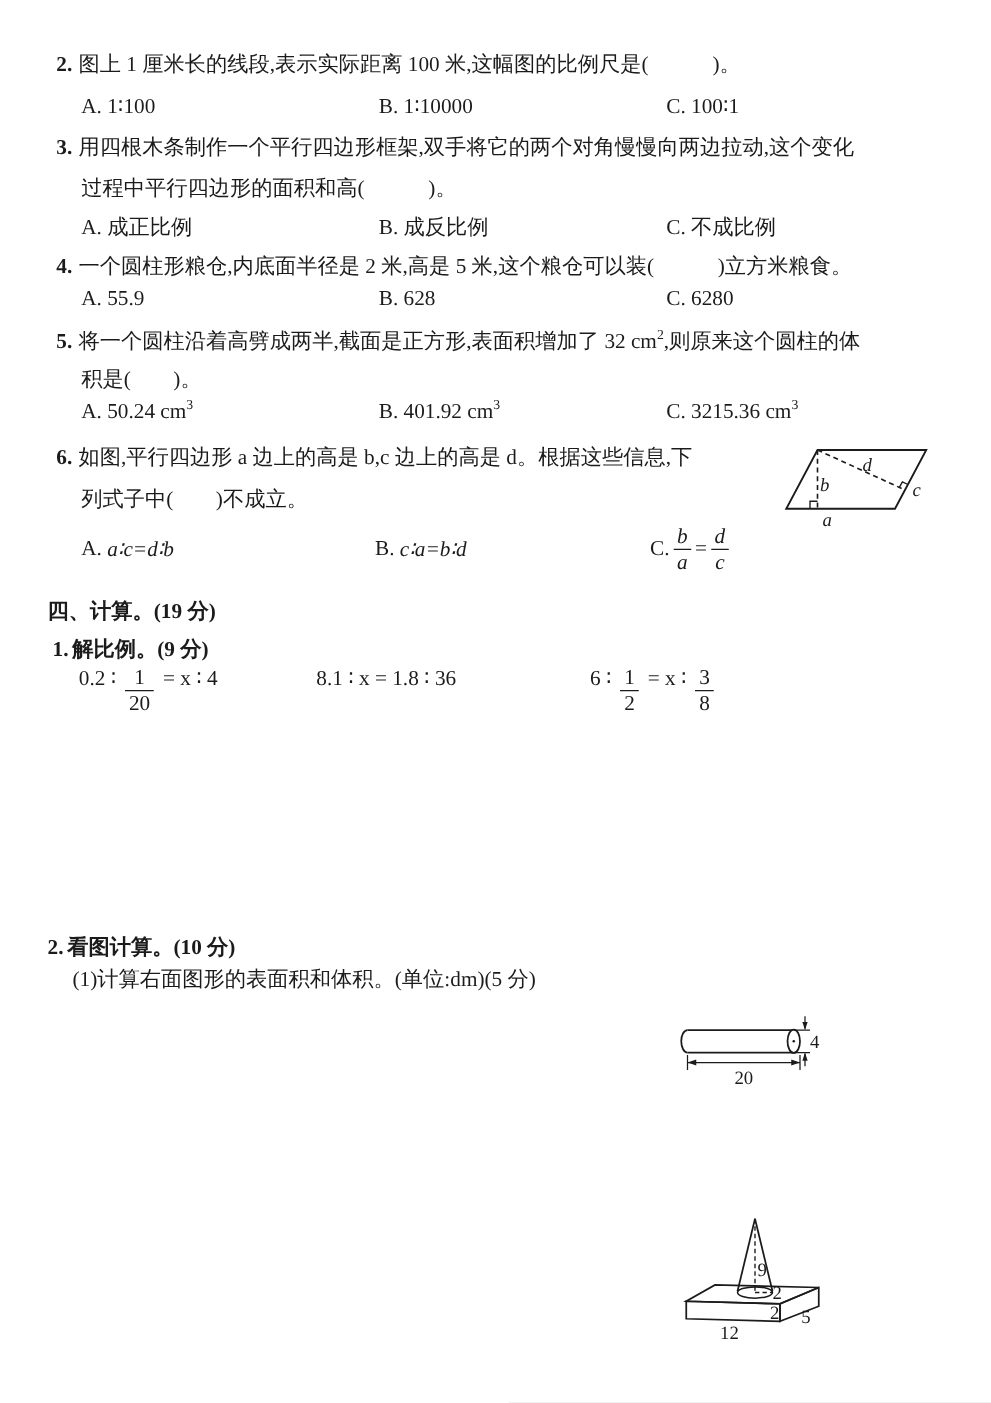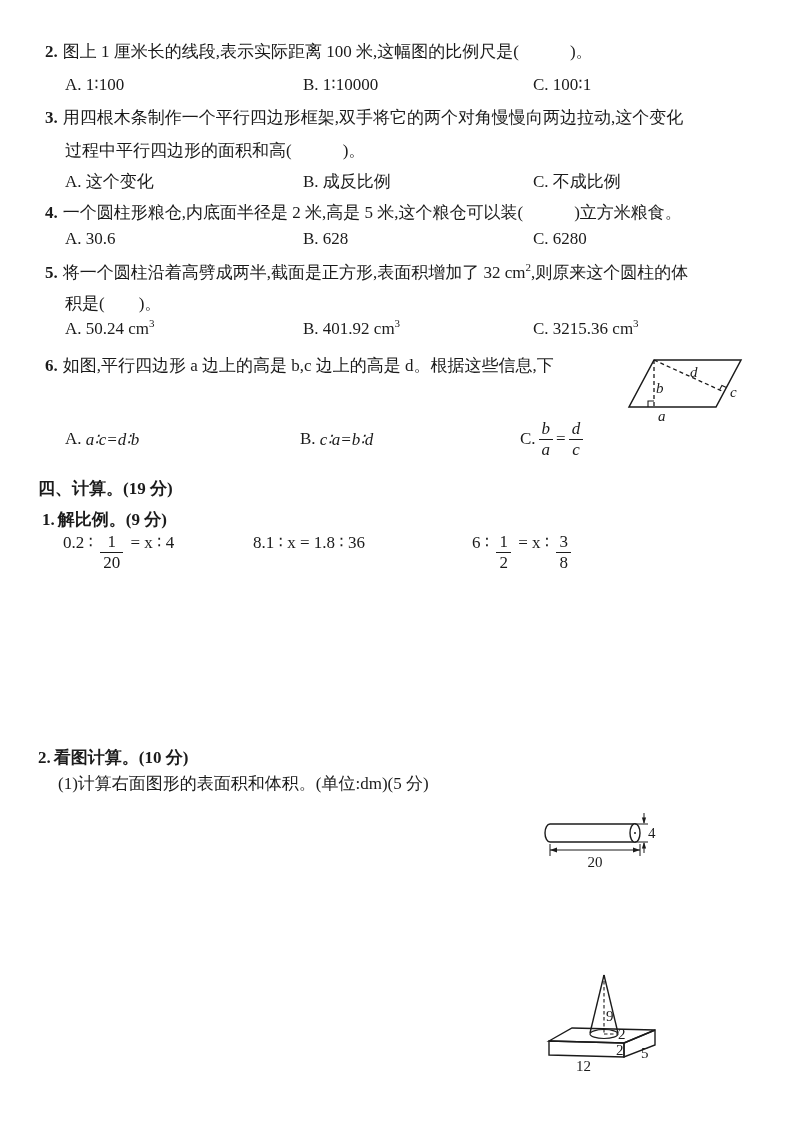--- a/index.html
+++ b/index.html
@@ -40,36 +40,37 @@
 
 <div class="page">
 
   <div class="line" style="left:45px;top:40px"><span class="qnum">2.</span><span>图上 1 厘米长的线段,表示实际距离 100 米,这幅图的比例尺是(　　　)。</span></div>
   <div class="opt" style="left:65px;top:74px">A. 1∶100</div>
   <div class="opt" style="left:303px;top:74px">B. 1∶10000</div>
   <div class="opt" style="left:533px;top:74px">C. 100∶1</div>
 
   <div class="line" style="left:45px;top:106px"><span class="qnum">3.</span><span>用四根木条制作一个平行四边形框架,双手将它的两个对角慢慢向两边拉动,这个变化</span></div>
   <div class="line" style="left:65px;top:139px">过程中平行四边形的面积和高(　　　)。</div>
-  <div class="opt" style="left:65px;top:170px">A. 这个变化</div>
+  <div class="opt" style="left:65px;top:170px">A. 成正比例</div>
   <div class="opt" style="left:303px;top:170px">B. 成反比例</div>
   <div class="opt" style="left:533px;top:170px">C. 不成比例</div>
 
   <div class="line" style="left:45px;top:201px"><span class="qnum">4.</span><span>一个圆柱形粮仓,内底面半径是 2 米,高是 5 米,这个粮仓可以装(　　　)立方米粮食。</span></div>
-  <div class="opt" style="left:65px;top:229px">A. 30.6</div>
+  <div class="opt" style="left:65px;top:229px">A. 55.9</div>
   <div class="opt" style="left:303px;top:229px">B. 628</div>
   <div class="opt" style="left:533px;top:229px">C. 6280</div>
 
   <div class="line" style="left:45px;top:261px"><span class="qnum">5.</span><span>将一个圆柱沿着高劈成两半,截面是正方形,表面积增加了 32 cm</span><span class="sup">2</span><span>,则原来这个圆柱的体</span></div>
   <div class="line" style="left:65px;top:292px">积是(　　)。</div>
   <div class="opt" style="left:65px;top:319px"><span>A. 50.24 cm</span><span class="sup">3</span></div>
   <div class="opt" style="left:303px;top:319px"><span>B. 401.92 cm</span><span class="sup">3</span></div>
   <div class="opt" style="left:533px;top:319px"><span>C. 3215.36 cm</span><span class="sup">3</span></div>
 
   <div class="line" style="left:45px;top:354px"><span class="qnum">6.</span><span>如图,平行四边形 a 边上的高是 b,c 边上的高是 d。根据这些信息,下</span></div>
+  <div class="line" style="left:65px;top:388px">列式子中(　　)不成立。</div>
   <div class="optflex" style="left:65px;top:414px"><span>A.</span><span>&nbsp;</span><span class="mathit">a∶c=d∶b</span></div>
   <div class="optflex" style="left:300px;top:414px"><span>B.</span><span>&nbsp;</span><span class="mathit">c∶a=b∶d</span></div>
   <div class="optflex" style="left:520px;top:414px">
     <span>C.</span>
     <span class="frac"><span class="fr-num">b</span><span class="fr-den">a</span></span>
     <span>=</span>
     <span class="frac"><span class="fr-num">d</span><span class="fr-den">c</span></span>
   </div>
 
   <svg style="left:618px;top:346px" width="160" height="80" viewBox="0 0 160 80">

